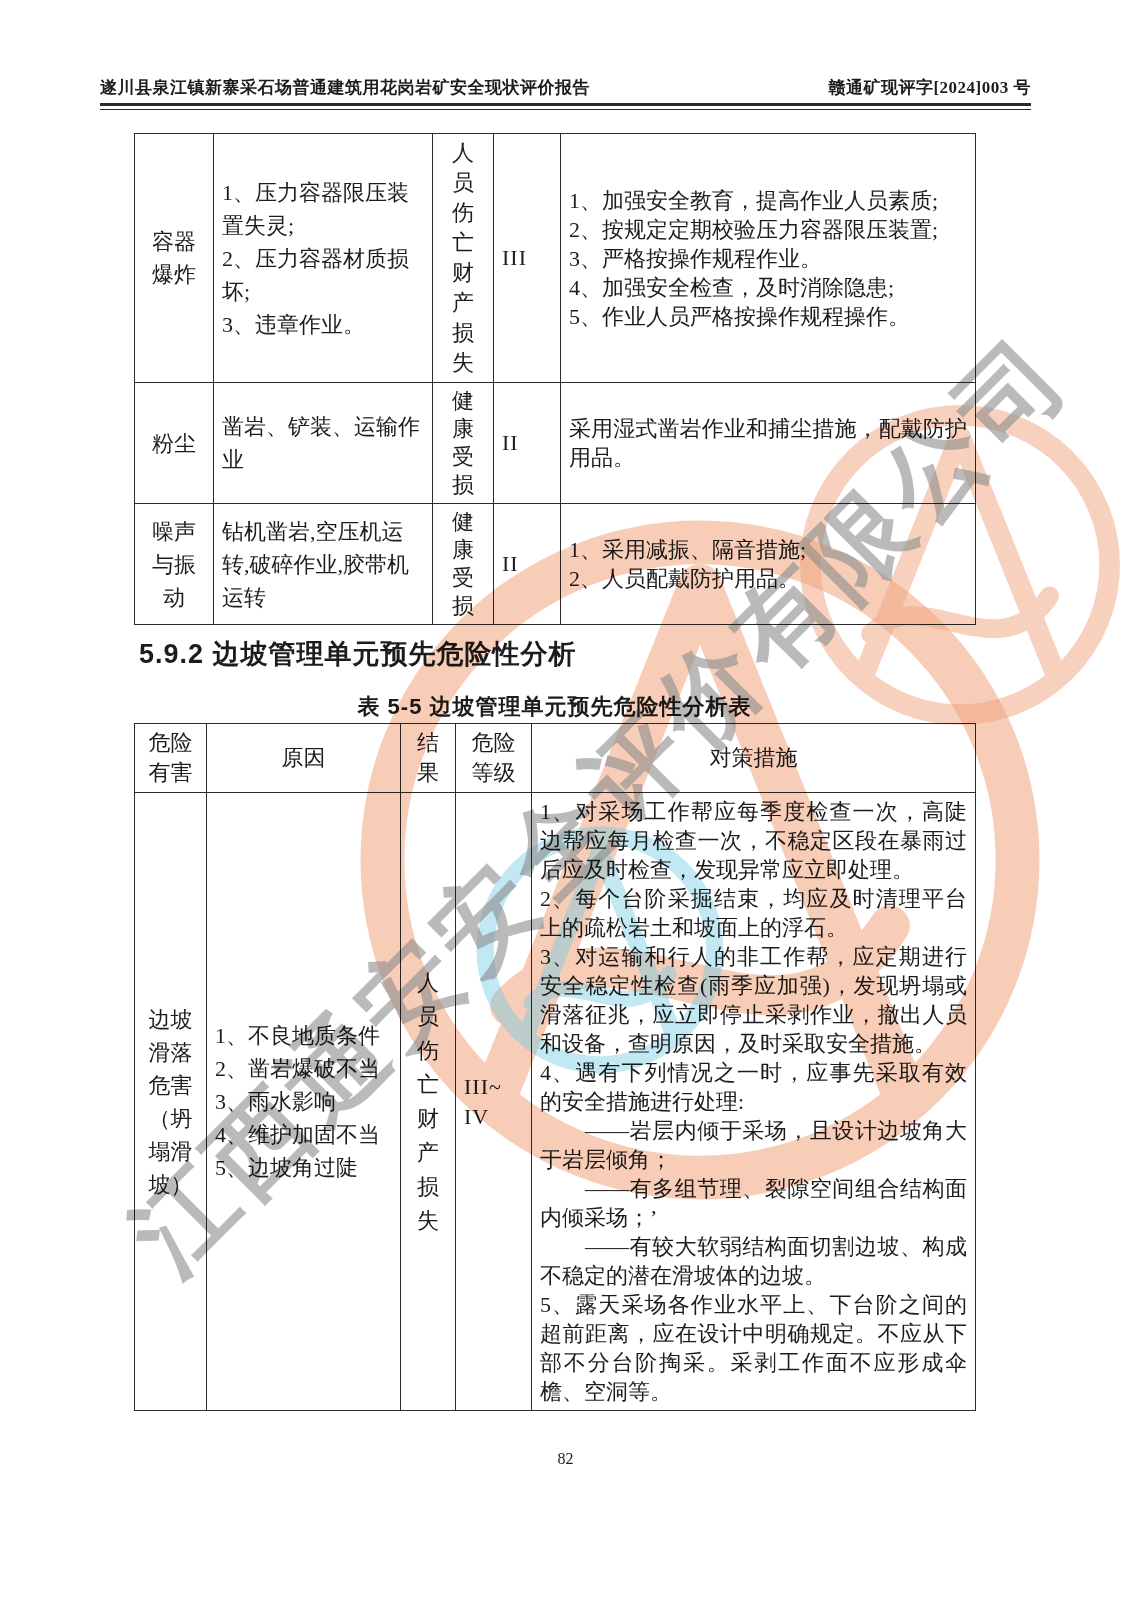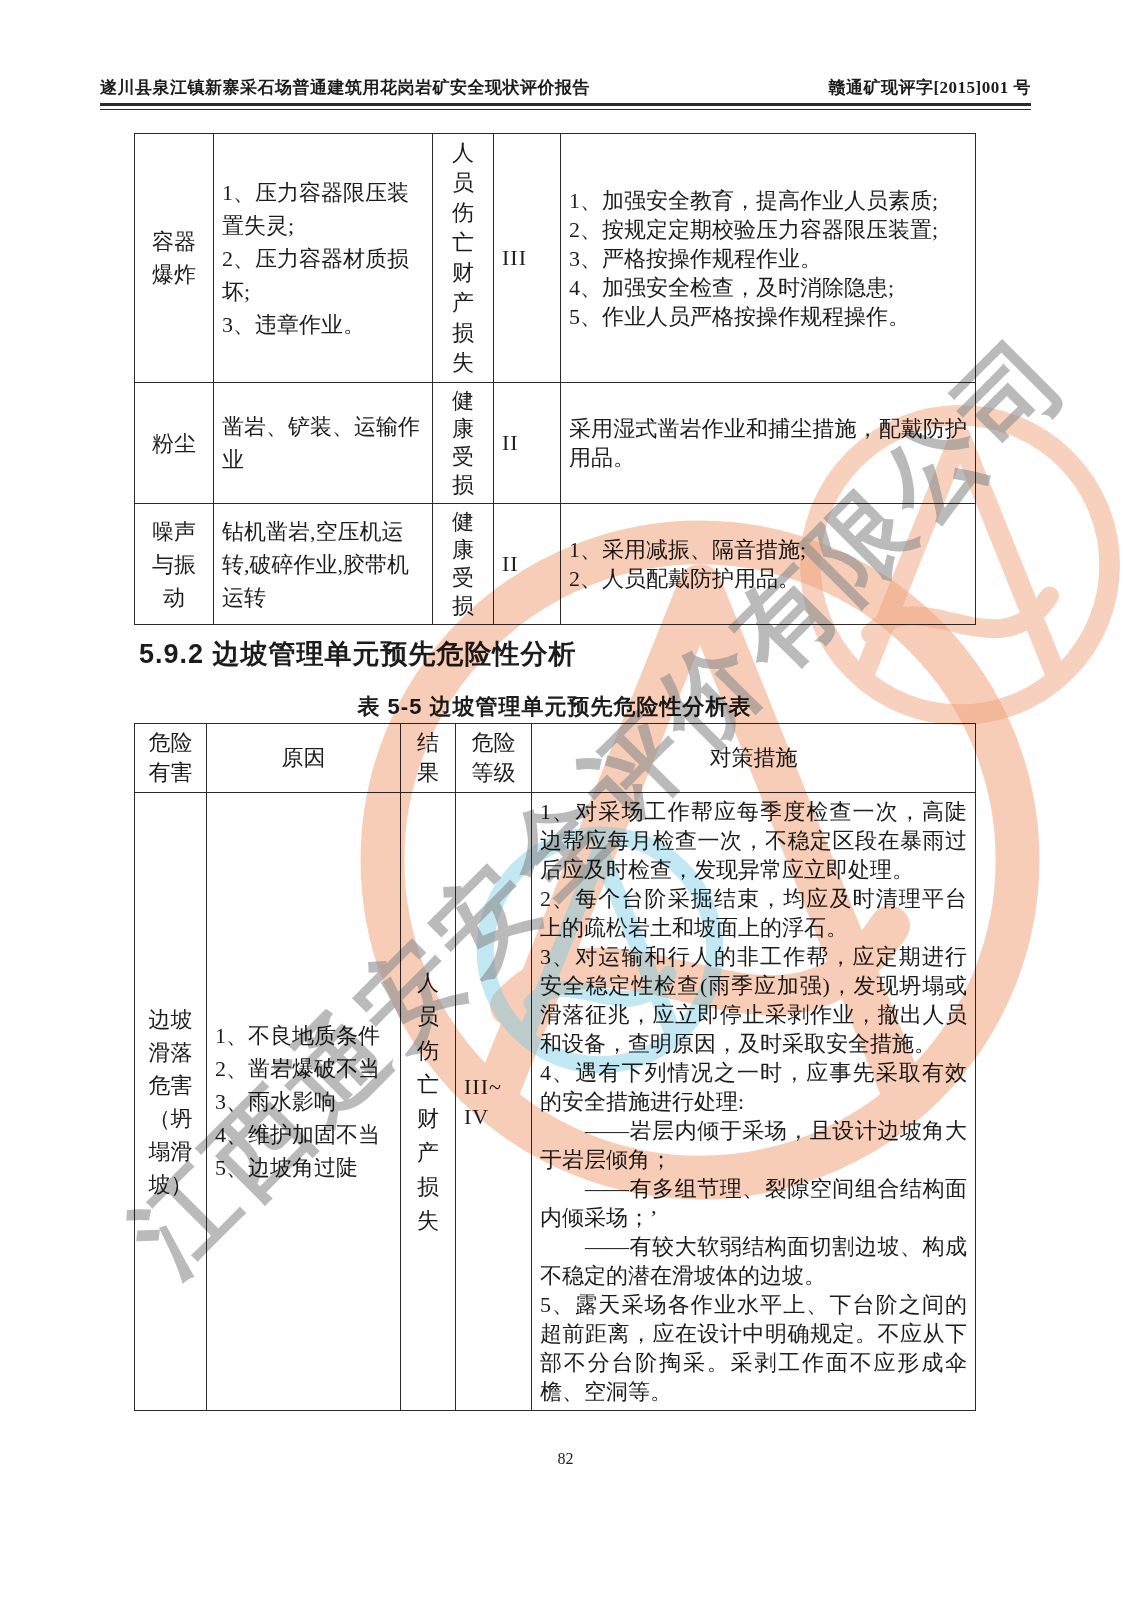--- a/index.html
+++ b/index.html
@@ -90,21 +90,21 @@
     font-family:"Liberation Sans","DejaVu Sans",sans-serif; font-weight:bold;
     font-size:106px; letter-spacing:4px;
     color:var(--watermark_red,#dd5555); opacity:.48;
   }
 </style>
 </head>
 <body style="--watermark_orange: #ef9f78; --watermark_red: #dd5555; --watermark_blue: #6ec8e2; --watermark_gray: #8c8c8c; --text: #1c1c1c; --border: #2b2b2b;">
 
 <div class="page-header">
   <span>遂川县泉江镇新寨采石场普通建筑用花岗岩矿安全现状评价报告</span>
-  <span>赣通矿现评字[2015]001 号</span>
+  <span>赣通矿现评字[2024]003 号</span>
 </div>
 <div class="header-rule"></div>
 
 <table class="doc-table" id="hazard-table">
   <colgroup>
       <col style="width:79px">
       <col style="width:219px">
       <col style="width:61px">
       <col style="width:67px">
       <col style="width:415px">

